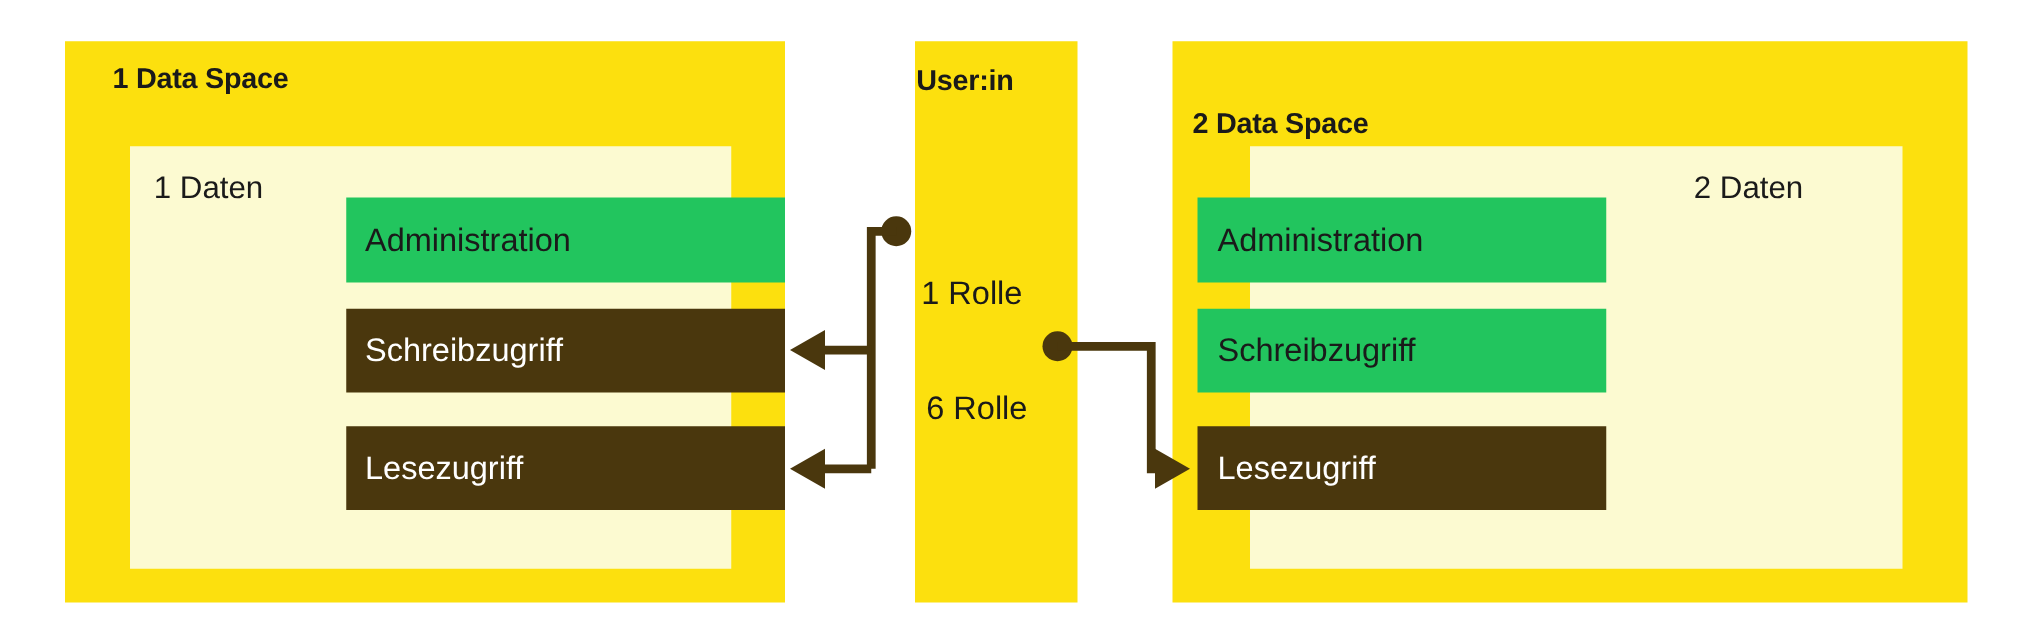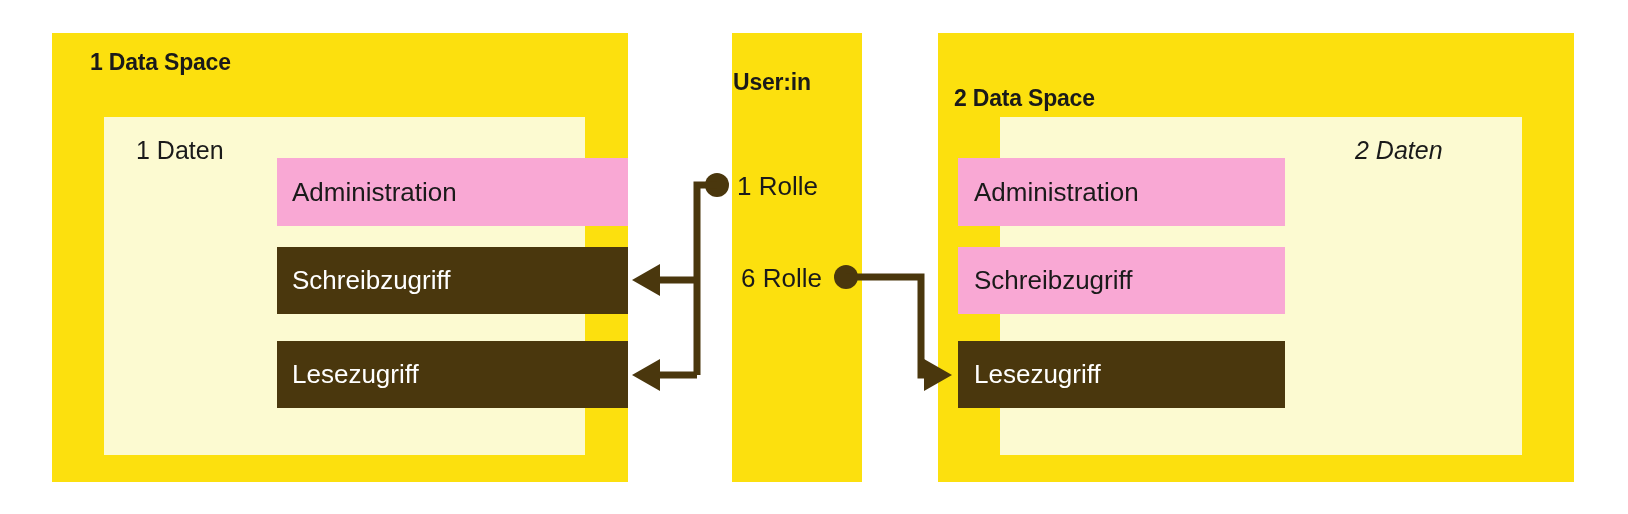--- a/index.html
+++ b/index.html
@@ -28,29 +28,29 @@
   }
 
   
   .chip{
     position:absolute;
     display:flex;align-items:center;
     font-size:26px;
     box-sizing:border-box;
     white-space:nowrap;
   }
-  .chip.inactive{background:#f9a8d4;color:#1a1a1a;}
+  .chip.inactive{background:#22c55e;color:#1a1a1a;}
   .chip.active{background:#4A370D;color:#ffffff;}
   .chip .chip-text{padding-left:15px;}
   .chip.right-align .chip-text{padding-left:16px;}
 
   
   .role-label{
     position:absolute;
-    font-size:26px;color:#1a1a1a;white-space:nowrap;
+    font-size:26px;color:#1a1a1a;white-space:nowrap;margin-top:48px;
   }
   .role-dot{
     position:absolute;
     width:24px;height:24px;border-radius:50%;
     background:#4A370D;
   }
 
   
   #wires{position:absolute;left:0;top:0;width:1628px;height:514px;}
 </style>
@@ -58,51 +58,51 @@
 <body>
 
 <div id="canvas">
 
   <div class="ds-panel" style="left:52px;top:33px;width:576px;height:449px;"></div>
 
   <div class="ds-inner" style="left:104px;top:117px;width:481px;height:338px;"></div>
 
   <div class="ds-title" style="left:90px;top:49px;">1 Data Space</div>
 
-  <div class="inner-label" style="left:136px;top:136px;">1 Daten</div>
+  <div class="inner-label" style="left:123px;top:136px;">1 Daten</div>
 
   <div class="chip inactive" style="left:277px;top:158px;width:351px;height:68px;">
     <span class="chip-text">Administration</span>
   </div>
 
   <div class="chip active" style="left:277px;top:247px;width:351px;height:67px;">
     <span class="chip-text">Schreibzugriff</span>
   </div>
 
   <div class="chip active" style="left:277px;top:341px;width:351px;height:67px;">
     <span class="chip-text">Lesezugriff</span>
   </div>
 
   <div class="role-col" style="left:732px;top:33px;width:130px;height:449px;"></div>
 
-  <div class="ds-title" style="left:733px;top:51px;margin-top:18px;">User:in</div>
+  <div class="ds-title" style="left:733px;top:51px;">User:in</div>
 
   <div class="role-dot" style="left:705px;top:173px;"></div>
   <div class="role-label" style="left:737px;top:171px;">1 Rolle</div>
 
   <div class="role-dot" style="left:834px;top:265px;"></div>
   <div class="role-label" style="left:741px;top:263px;">6 Rolle</div>
 
   <div class="ds-panel" style="left:938px;top:33px;width:636px;height:449px;"></div>
 
   <div class="ds-inner" style="left:1000px;top:117px;width:522px;height:338px;"></div>
 
   <div class="ds-title" style="left:954px;top:49px;margin-top:36px;">2 Data Space</div>
 
-  <div class="inner-label" style="left:1355px;top:136px;font-style:italic;">2 Daten</div>
+  <div class="inner-label" style="left:1355px;top:136px;">2 Daten</div>
 
   <div class="chip inactive right-align" style="left:958px;top:158px;width:327px;height:68px;">
     <span class="chip-text">Administration</span>
   </div>
 
   <div class="chip inactive right-align" style="left:958px;top:247px;width:327px;height:67px;">
     <span class="chip-text">Schreibzugriff</span>
   </div>
 
   <div class="chip active right-align" style="left:958px;top:341px;width:327px;height:67px;">

